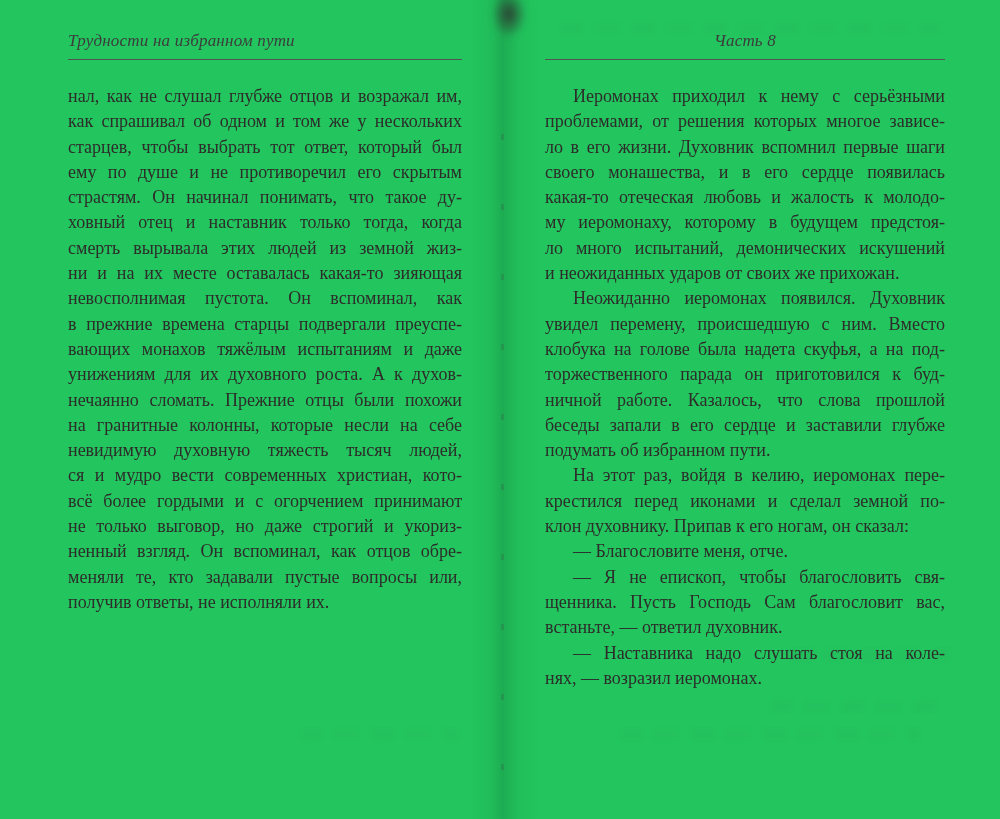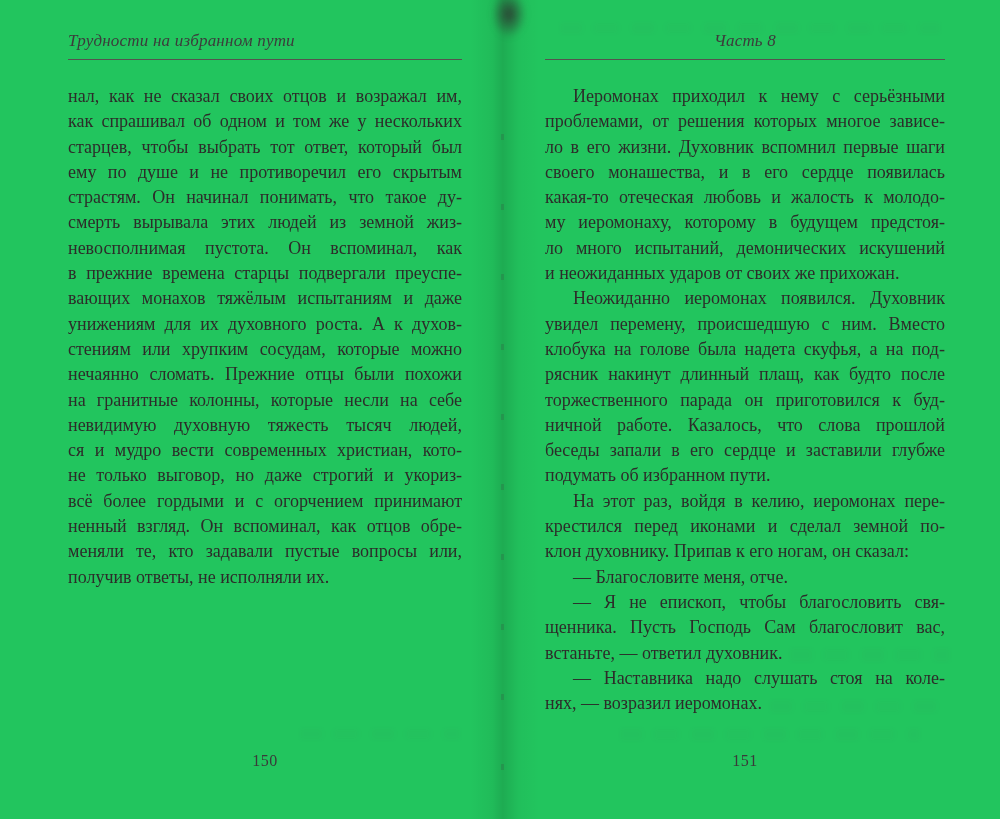--- a/index.html
+++ b/index.html
@@ -122,64 +122,63 @@
   <div class="ghost" style="left:770px; top:700px; width:175px; height:13px;"></div>
   <div class="ghost" style="left:620px; top:728px; width:300px; height:13px;"></div>
   <div class="ghost" style="left:300px; top:728px; width:160px; height:12px;"></div>
   <div class="ghost" style="left:560px; top:22px; width:380px; height:12px;"></div>
 
   <div class="page page-left">
     <div class="running-header">Трудности на избранном пути</div>
     <div class="header-rule"></div>
     <div class="page-body" id="left-body">
         <div class="para">
-          <div class="line just">нал, как не сказал своих отцов и возражал им,</div>
+          <div class="line just">нал, как не слушал глубже отцов и возражал им,</div>
           <div class="line just">как спрашивал об одном и том же у нескольких</div>
           <div class="line just">старцев, чтобы выбрать тот ответ, который был</div>
           <div class="line just">ему по душе и не противоречил его скрытым</div>
           <div class="line just">страстям. Он начинал понимать, что такое ду-</div>
+          <div class="line just">ховный отец и наставник только тогда, когда</div>
           <div class="line just">смерть вырывала этих людей из земной жиз-</div>
+          <div class="line just">ни и на их месте оставалась какая-то зияющая</div>
           <div class="line just">невосполнимая пустота. Он вспоминал, как</div>
           <div class="line just">в прежние времена старцы подвергали преуспе-</div>
           <div class="line just">вающих монахов тяжёлым испытаниям и даже</div>
           <div class="line just">унижениям для их духовного роста. А к духов-</div>
-          <div class="line just">стениям или хрупким сосудам, которые можно</div>
           <div class="line just">нечаянно сломать. Прежние отцы были похожи</div>
           <div class="line just">на гранитные колонны, которые несли на себе</div>
           <div class="line just">невидимую духовную тяжесть тысяч людей,</div>
           <div class="line just">ся и мудро вести современных христиан, кото-</div>
+          <div class="line just">всё более гордыми и с огорчением принимают</div>
           <div class="line just">не только выговор, но даже строгий и укориз-</div>
-          <div class="line just">всё более гордыми и с огорчением принимают</div>
           <div class="line just">ненный взгляд. Он вспоминал, как отцов обре-</div>
           <div class="line just">меняли те, кто задавали пустые вопросы или,</div>
           <div class="line">получив ответы, не исполняли их.</div>
         </div>
       </div>
-    <div class="page-number">150</div>
   </div>
 
   <div class="page page-right">
     <div class="running-header align-right">Часть 8</div>
     <div class="header-rule"></div>
     <div class="page-body" id="right-body">
         <div class="para">
           <div class="line just first">Иеромонах приходил к нему с серьёзными</div>
           <div class="line just">проблемами, от решения которых многое зависе-</div>
           <div class="line just">ло в его жизни. Духовник вспомнил первые шаги</div>
           <div class="line just">своего монашества, и в его сердце появилась</div>
           <div class="line just">какая-то отеческая любовь и жалость к молодо-</div>
           <div class="line just">му иеромонаху, которому в будущем предстоя-</div>
           <div class="line just">ло много испытаний, демонических искушений</div>
           <div class="line">и неожиданных ударов от своих же прихожан.</div>
         </div>
         <div class="para">
           <div class="line just first">Неожиданно иеромонах появился. Духовник</div>
           <div class="line just">увидел перемену, происшедшую с ним. Вместо</div>
           <div class="line just">клобука на голове была надета скуфья, а на под-</div>
-          <div class="line just">рясник накинут длинный плащ, как будто после</div>
           <div class="line just">торжественного парада он приготовился к буд-</div>
           <div class="line just">ничной работе. Казалось, что слова прошлой</div>
           <div class="line just">беседы запали в его сердце и заставили глубже</div>
           <div class="line">подумать об избранном пути.</div>
         </div>
         <div class="para">
           <div class="line just first">На этот раз, войдя в келию, иеромонах пере-</div>
           <div class="line just">крестился перед иконами и сделал земной по-</div>
           <div class="line">клон духовнику. Припав к его ногам, он сказал:</div>
         </div>
@@ -189,16 +188,15 @@
         <div class="para">
           <div class="line just first">— Я не епископ, чтобы благословить свя-</div>
           <div class="line just">щенника. Пусть Господь Сам благословит вас,</div>
           <div class="line">встаньте, — ответил духовник.</div>
         </div>
         <div class="para">
           <div class="line just first">— Наставника надо слушать стоя на коле-</div>
           <div class="line">нях, — возразил иеромонах.</div>
         </div>
       </div>
-    <div class="page-number">151</div>
   </div>
 
 </div>
 
 </body></html>

